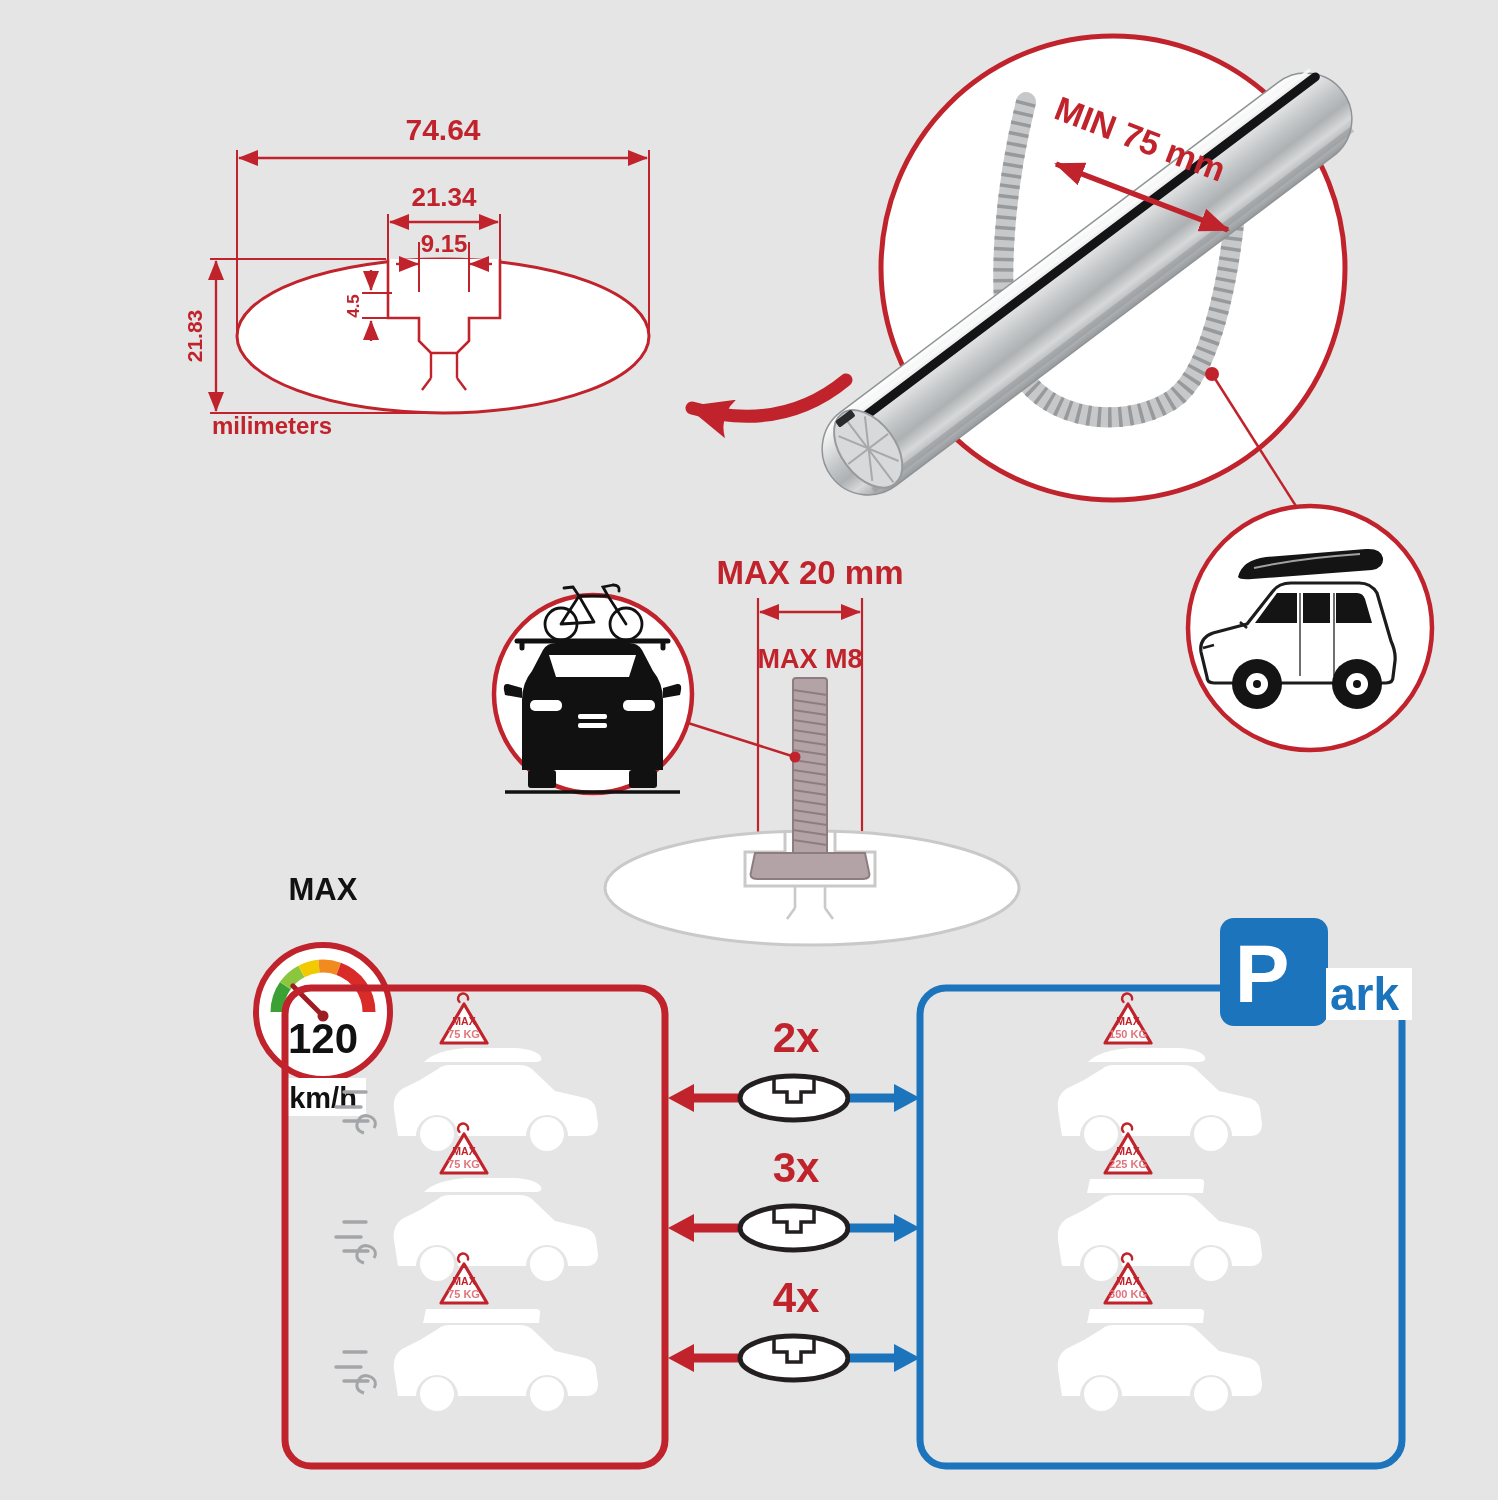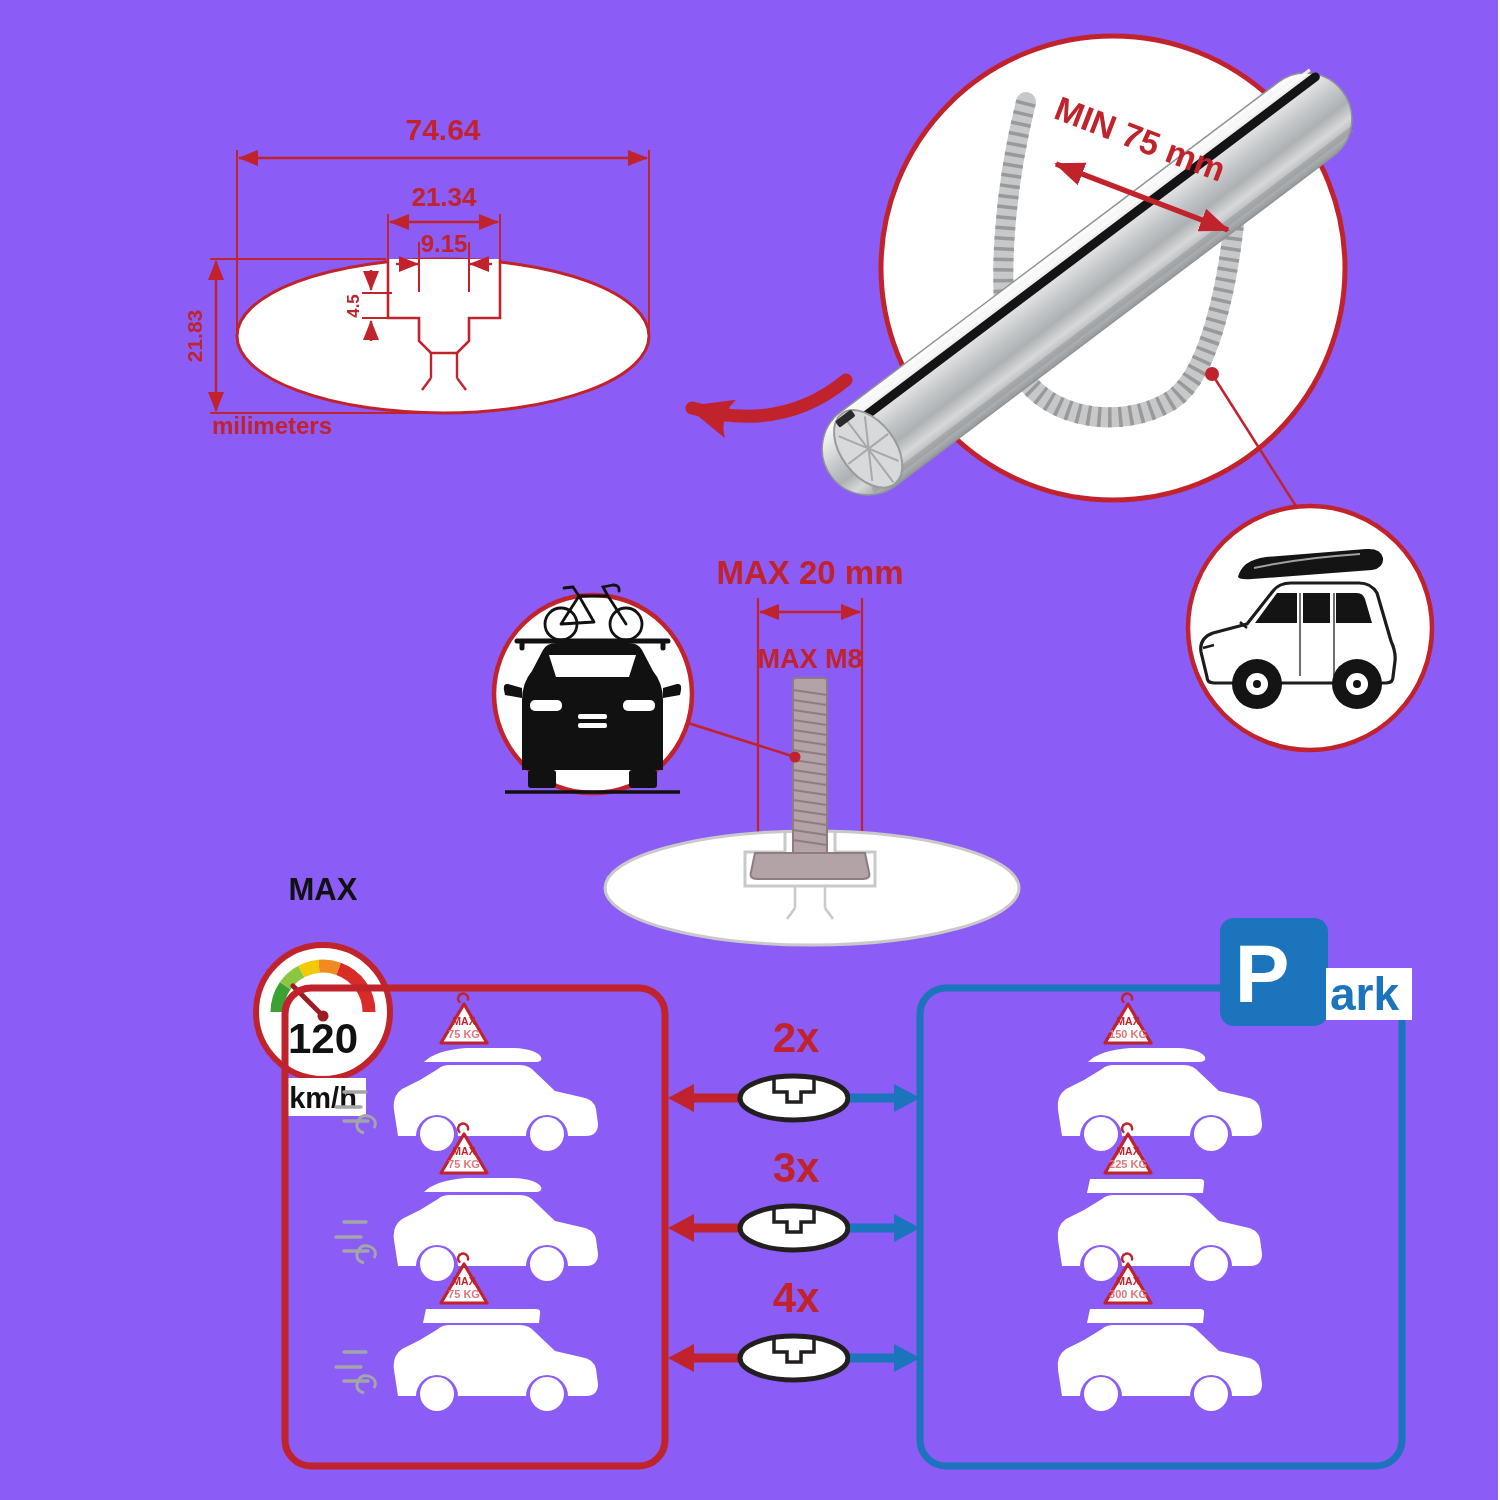--- a/index.html
+++ b/index.html
@@ -1,16 +1,16 @@
 <!DOCTYPE html>
 <html><head>
 <meta charset="utf-8">
 <style>
   html,body{margin:0;padding:0;background:#fff;}
-  .stage{position:relative;width:1498px;height:1500px;background:#8b5cf6;overflow:hidden;
+  .stage{position:relative;width:1498px;height:1500px;background:#e5e5e5;overflow:hidden;
          font-family:"Liberation Sans",sans-serif;}
   svg{position:absolute;left:0;top:0;}
   text{font-family:"Liberation Sans",sans-serif;}
 </style>
 </head>
 <body>
 
 <div class="stage">
 <svg width="1500" height="1500" viewBox="0 0 1500 1500">
 <defs>

